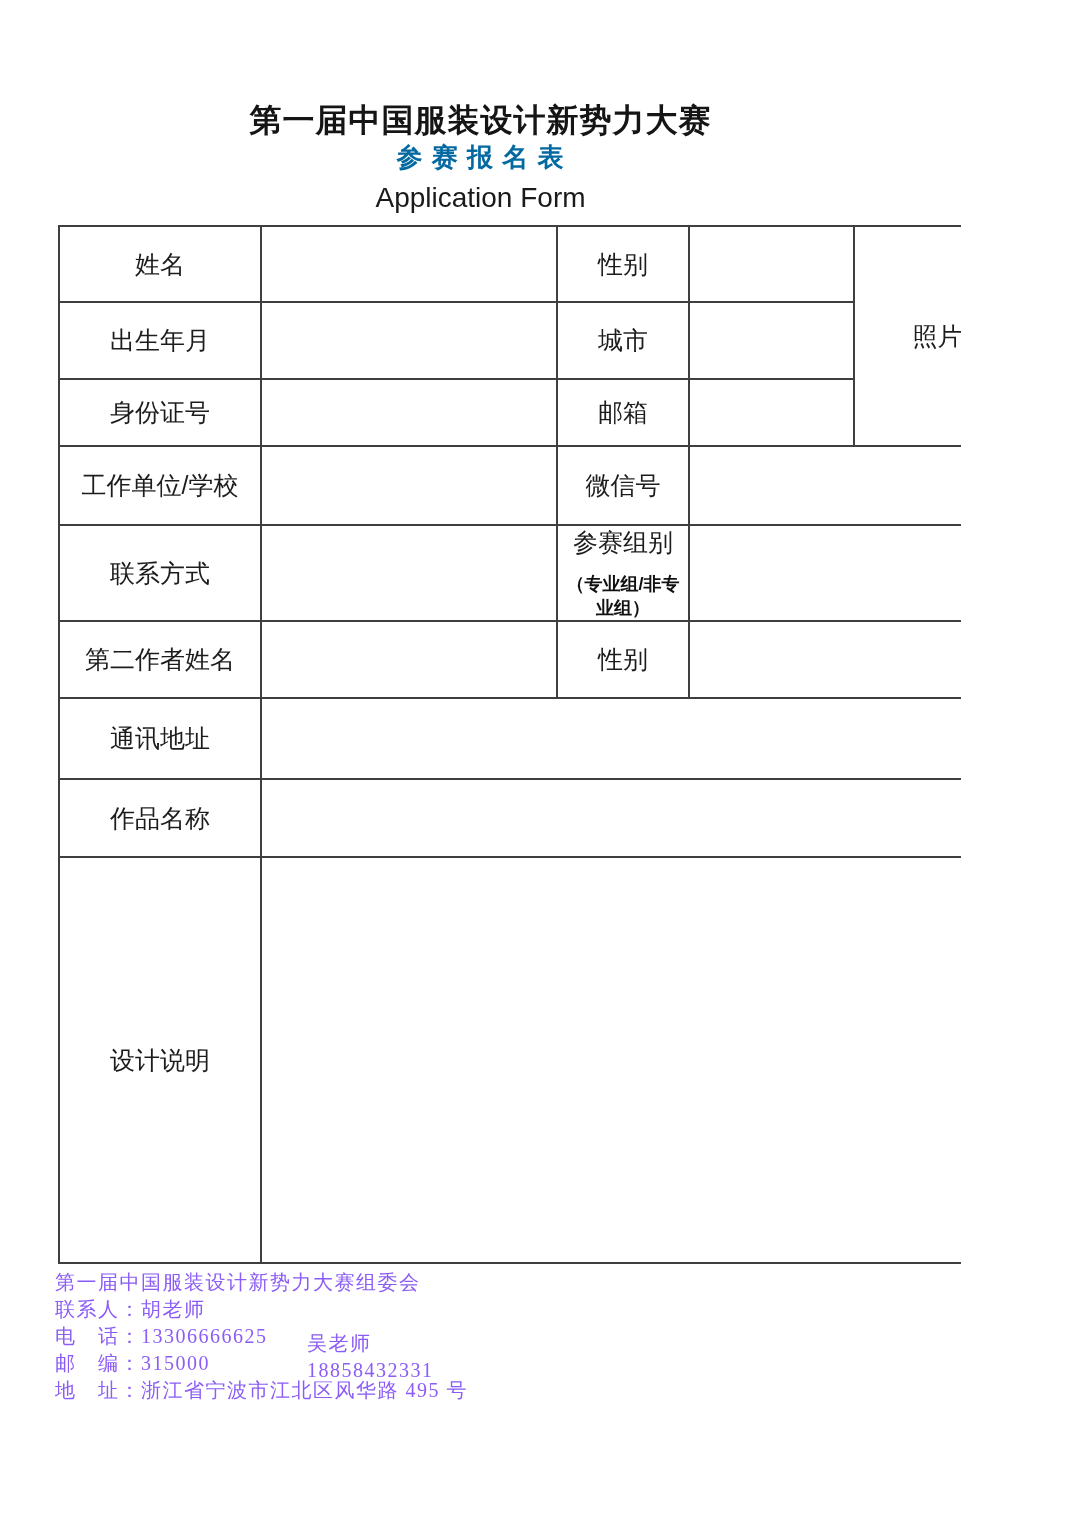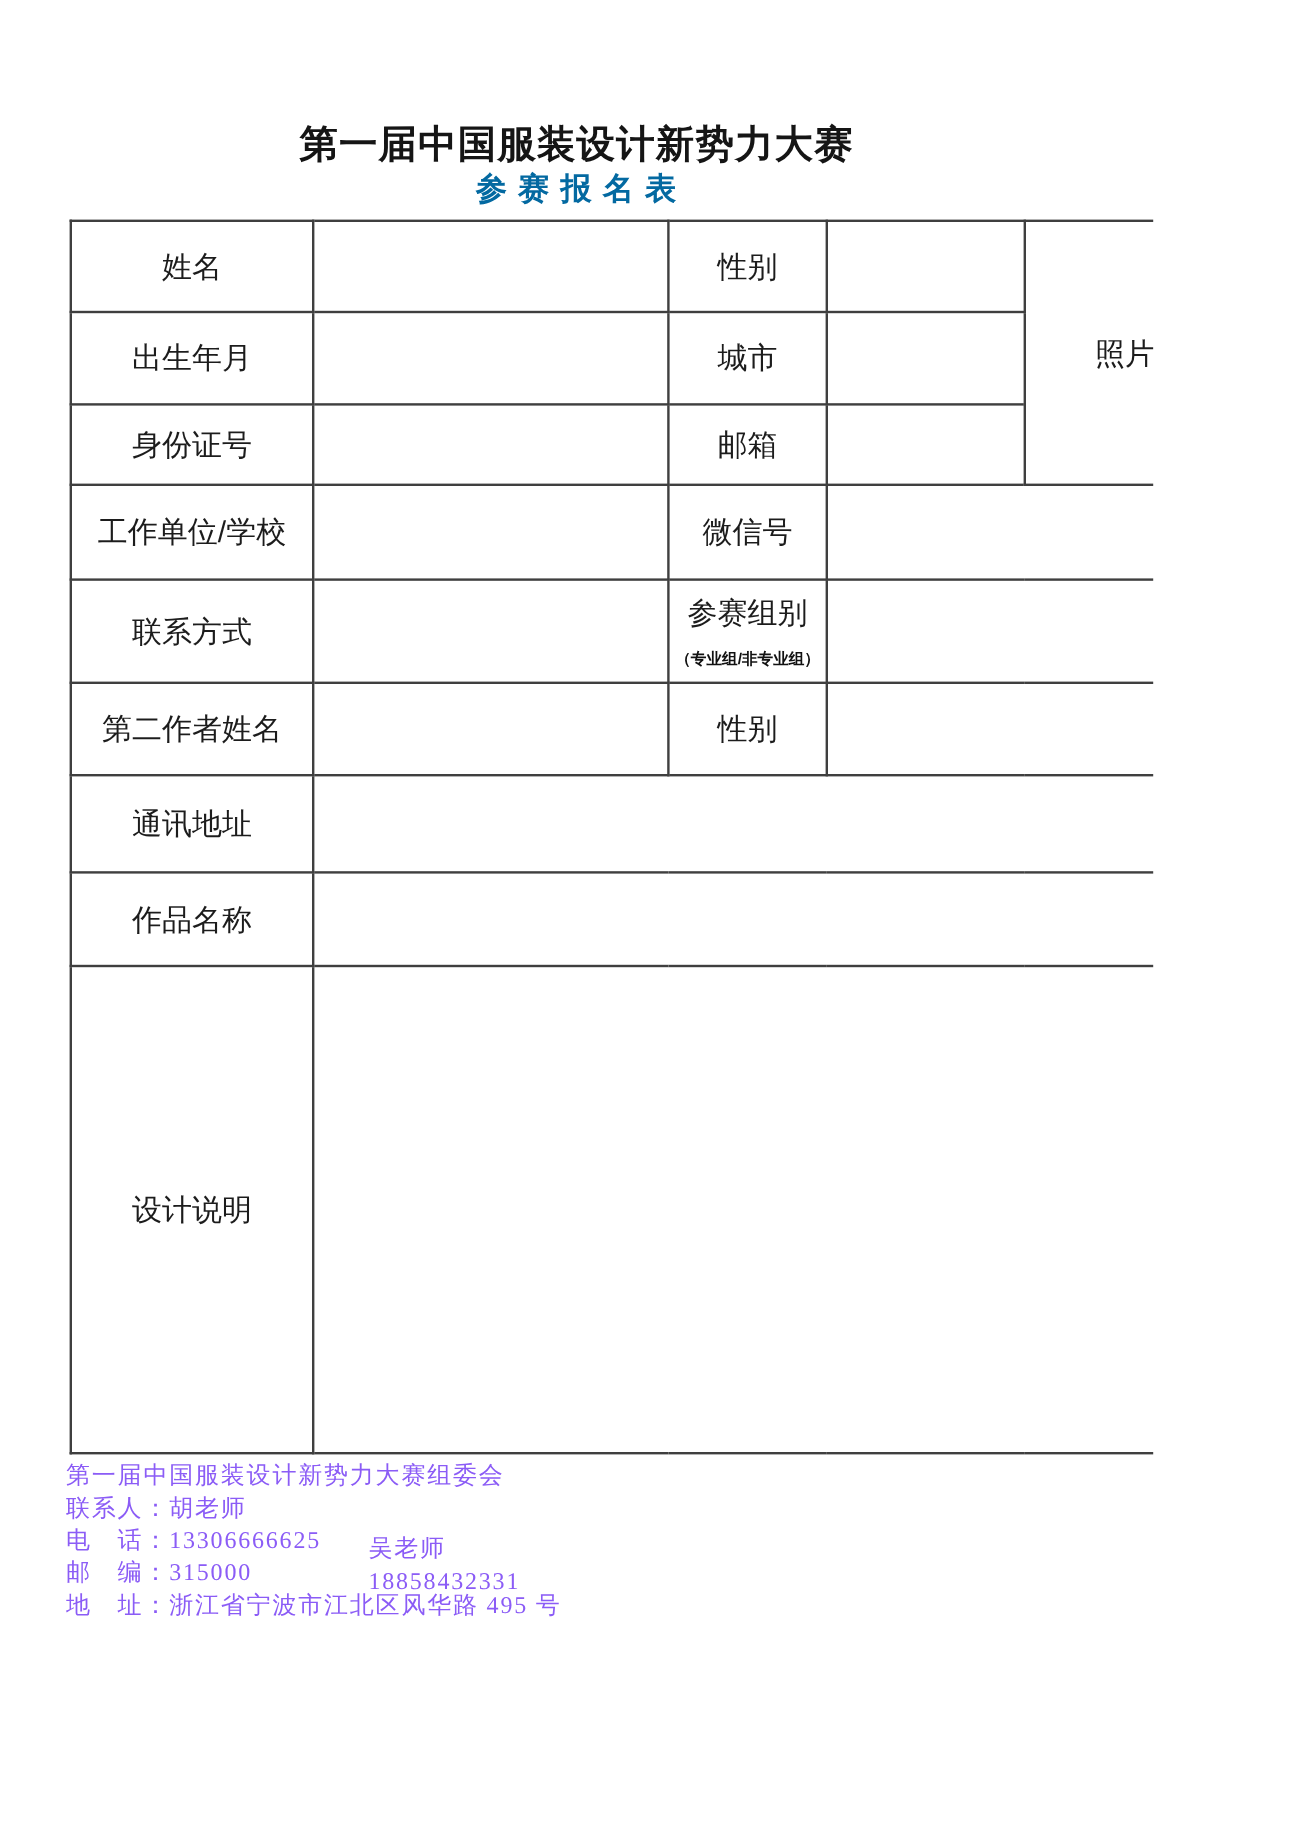--- a/index.html
+++ b/index.html
@@ -58,21 +58,21 @@
   tr.r2 { height: 77px; }
   tr.r3 { height: 67px; }
   tr.r4 { height: 79px; }
   tr.r5 { height: 86px; }
   tr.r6 { height: 77px; }
   tr.r7 { height: 81px; }
   tr.r8 { height: 78px; }
   tr.r9 { height: 406px; }
   td.note-cell .main-line { font-size: 25px; }
   td.note-cell .note {
-    font-size: 13px;
+    font-size: 18px;
     font-weight: 700;
     margin-top: 13px;
     letter-spacing: 0;
     color: #111111;
   }
 
   
   .footer {
     margin: 5px 0 0 55px;
     font-family: "Liberation Serif", serif;
@@ -84,20 +84,21 @@
   .f-line .c2 { position: absolute; left: 252px; top: 0; margin-top: 34px; }
 </style>
 </head>
 <body>
 
 <div class="page">
 
   <header>
     <div class="title">第一届中国服装设计新势力大赛</div>
     <div class="subtitle">参 赛 报 名 表</div>
+    <div class="subtitle-en">Application Form</div>
   </header>
 
   <table class="form">
     <colgroup>
       <col style="width:202px">
       <col style="width:296px">
       <col style="width:132px">
       <col style="width:165px">
       <col style="width:167px">
     </colgroup>

